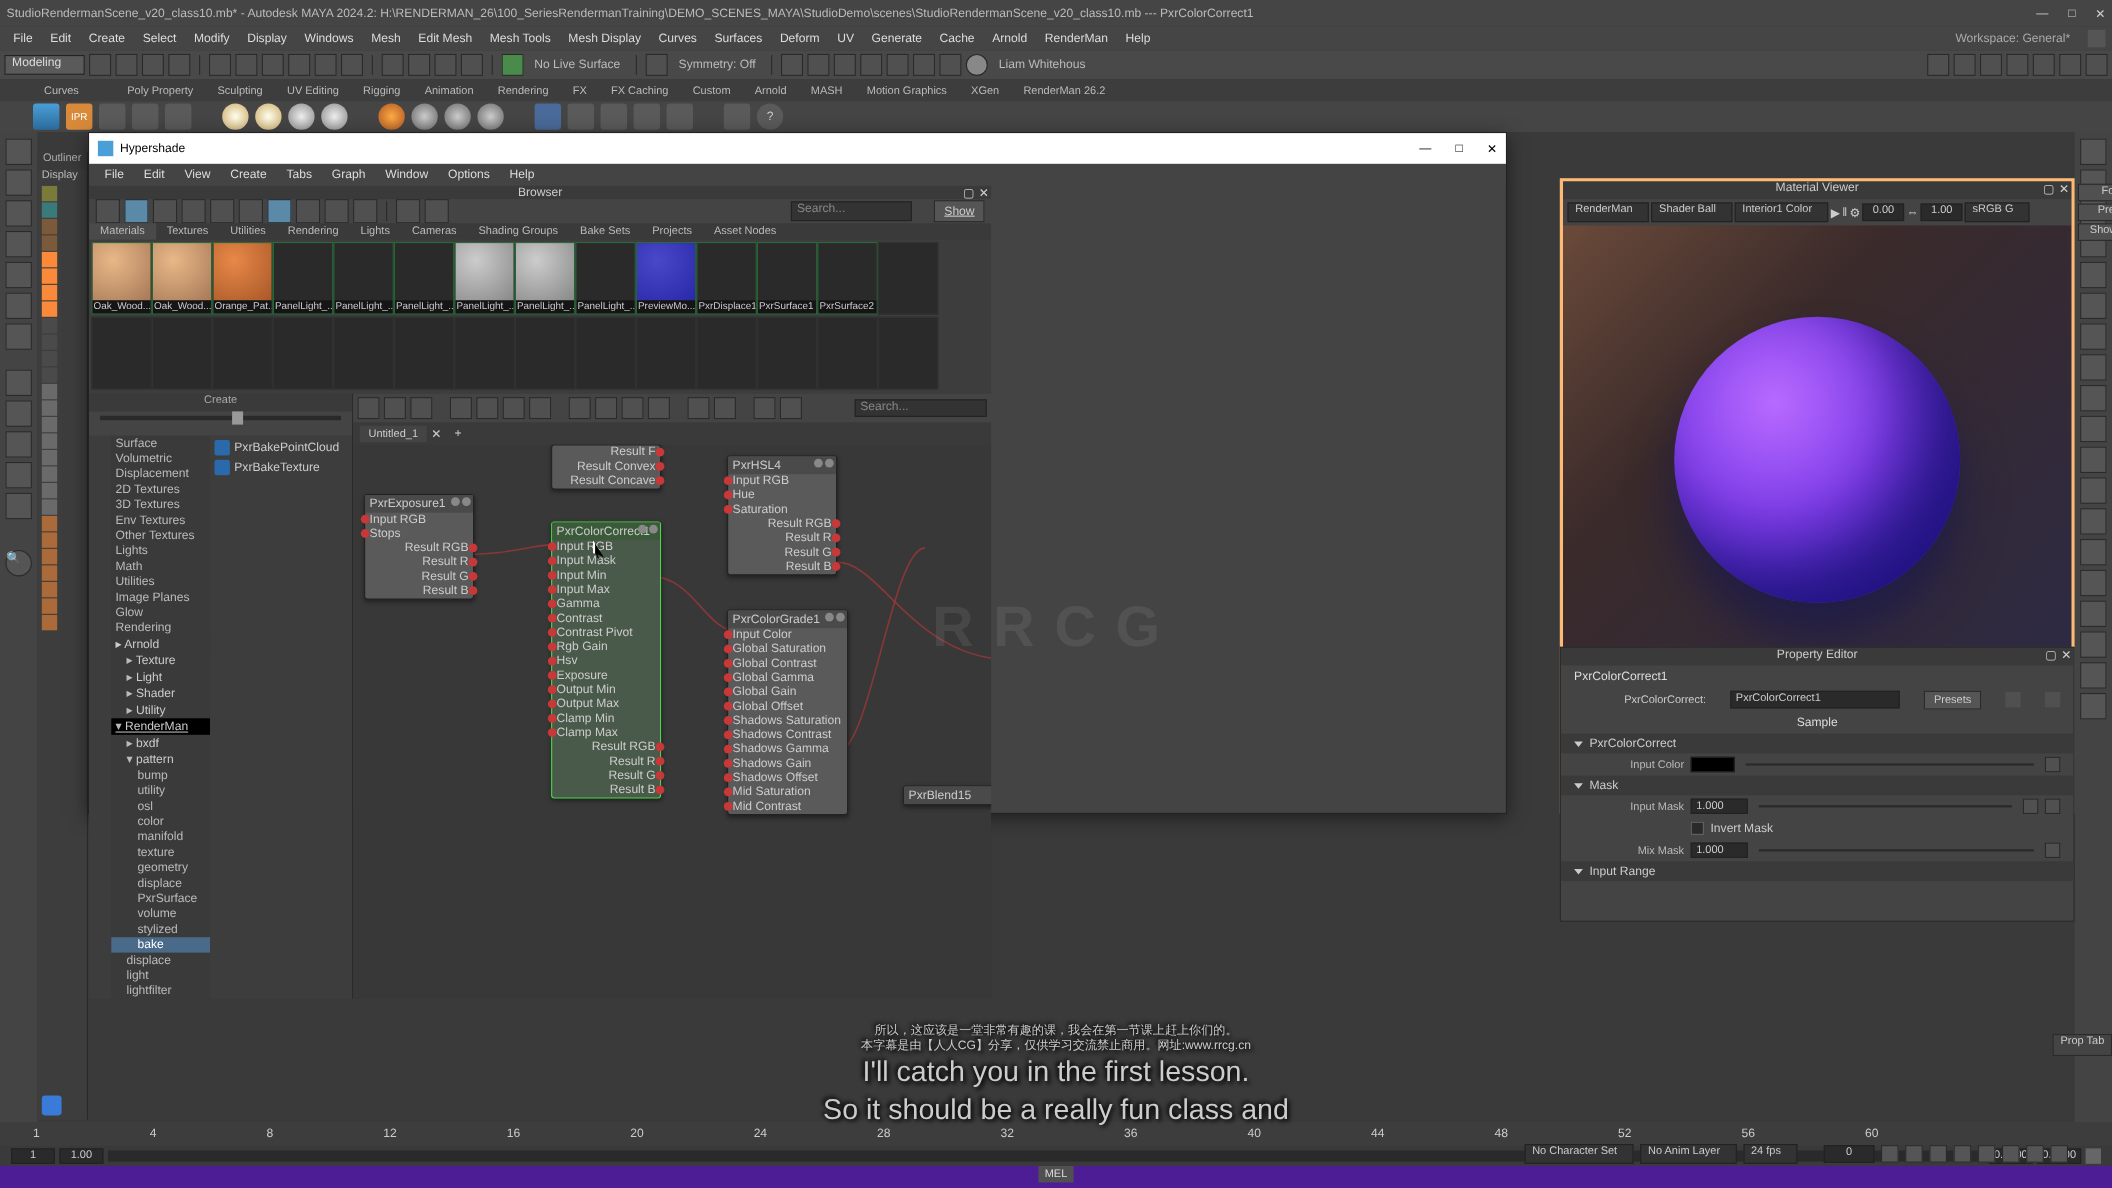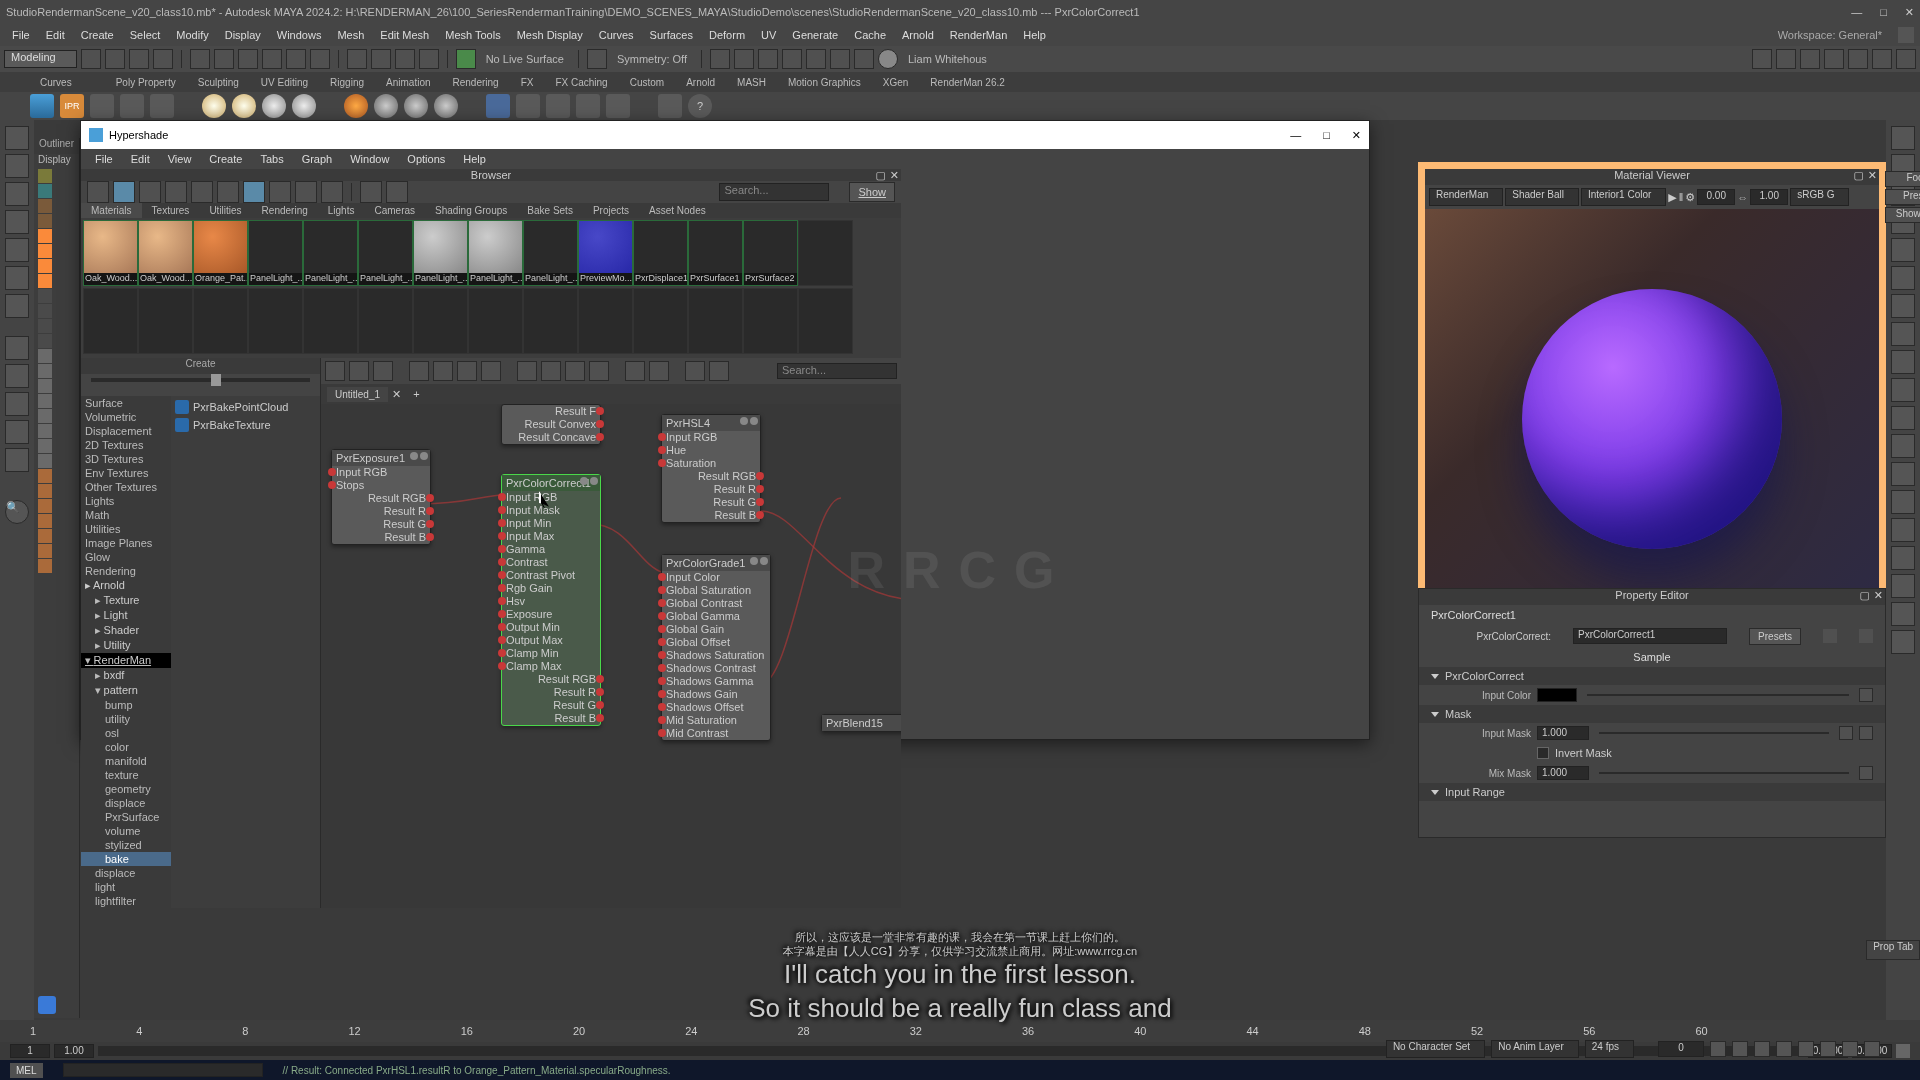--- a/index.html
+++ b/index.html
@@ -47,21 +47,21 @@
 .bg-cell { width:55px; height:66px; border:1px solid #2a6a3a; background:#2a2a2a; display:flex; flex-direction:column; overflow:hidden; }
 .bg-cell .thumb { flex:1; }
 .bg-cell .lbl { height:12px; background:#00000080; color:#ccc; font-size:9px; padding:0 1px; white-space:nowrap; overflow:hidden; }
 .bg-cell.empty { border:1px solid #333; }
 .hs-lower { flex:1; display:flex; }
 .create-panel { width:240px; background:#3d3d3d; display:flex; flex-direction:column; border-right:1px solid #2a2a2a; }
 .create-hdr { height:16px; background:#3a3a3a; text-align:center; color:#aaa; font-size:10px; position:relative; }
 .create-slider { height:22px; background:#444; padding:4px 10px; }
 .create-slider .track { height:4px; background:#2a2a2a; position:relative; }
 .create-slider .thumb0 { width:10px; height:12px; background:#999; position:relative; top:-4px; left:55%; }
-.create-body { flex:1; display:flex; overflow:hidden; }
+.create-body { flex:1; display:flex; overflow:hidden;margin-left:20px; }
 .create-tree { width:90px; background:#3a3a3a; overflow:hidden; font-size:10px; }
 .create-tree .it { padding:1px 4px; color:#bbb; white-space:nowrap; }
 .create-tree .it.sel { background:#4a6a8a; color:#fff; }
 .create-tree .it.ind1 { padding-left:14px; }
 .create-tree .it.ind2 { padding-left:24px; }
 .create-list { flex:1; background:#3d3d3d; padding:2px; }
 .create-list .li { display:flex; align-items:center; gap:4px; padding:2px; }
 .create-list .li .dot { width:14px; height:14px; background:#2a6aaa; border-radius:2px; }
 .bins { flex:1; display:flex; flex-direction:column; }
 .bins-tools { height:26px; background:#444; display:flex; align-items:center; padding:0 4px; gap:4px; }
@@ -76,21 +76,21 @@
 .node.sel .nhdr { background:#3a5a3a; }
 .node .nhdr .dots { position:absolute; right:2px; top:2px; display:flex; gap:2px; }
 .node .nhdr .dots i { width:8px; height:8px; background:#888; border-radius:4px; display:block; }
 .node .attr { display:flex; align-items:flex-start; height:13px; padding:0 4px; font-size:9px; position:relative; }
 .node .attr.out { justify-content:flex-end; }
 .node .port { width:8px; height:8px; border-radius:4px; background:#c83838; position:absolute; top:2px; }
 .node .port.l { left:-4px; }
 .node .port.r { right:-4px; }
 .svgwires { position:absolute; left:0; top:0; width:100%; height:100%; pointer-events:none; }
 .svgwires path { stroke:#a83838; stroke-width:1.5; fill:none; opacity:.7; }
-.viewer { position:absolute; right:34px; top:42px; width:468px; height:578px; background:#3d3d3d; border:7px solid #fdba74; display:flex; flex-direction:column; }
+.viewer { position:absolute; right:34px; top:42px; width:468px; height:578px; background:#3d3d3d; border:3px solid #fdba74; display:flex; flex-direction:column; }
 .viewer .vhdr { height:16px; text-align:center; font-size:10px; color:#aaa; background:#3a3a3a; position:relative; }
 .viewer .vhdr .cls { position:absolute; right:2px; top:0; display:flex; gap:4px; }
 .viewer .vtool { height:24px; background:#444; display:flex; align-items:center; padding:0 4px; gap:2px; }
 .viewer .vtool .combo2 { height:18px; background:#333; border:1px solid #222; padding:0 14px 0 6px; color:#ccc; font-size:10px; }
 .viewer .vtool .n { width:38px; height:16px; background:#2a2a2a; border:1px solid #222; color:#ccc; font-size:10px; text-align:center; }
 .viewer .vimg { flex:1; background:linear-gradient(135deg,#6a4a3a 0%,#3a2a2a 30%,#2a2a4a 100%); position:relative; overflow:hidden; }
 .viewer .vimg .ball { position:absolute; left:50%; top:40%; transform:translate(-50%,-50%); width:260px; height:260px; border-radius:50%; background:radial-gradient(circle at 35% 30%,#b86aff 0%,#7a3ae8 45%,#3a2af0 100%); box-shadow:inset -40px -40px 60px rgba(0,0,60,.6),0 30px 40px rgba(20,20,80,.6); }
 .viewer .vimg .base { position:absolute; left:50%; top:74%; transform:translate(-50%,0); width:300px; height:80px; border-radius:50%/50%; background:radial-gradient(ellipse at 40% 30%,#4a6af0 0%,#2a3ad0 70%); box-shadow:inset -20px -20px 30px rgba(0,0,40,.7); }
 .viewer .vside { position:absolute; right:-78px; top:0; width:74px; display:flex; flex-direction:column; gap:2px; padding:2px; }
 .viewer .vside .btn2 { height:16px; background:#505050; border:1px solid #2a2a2a; color:#ccc; font-size:10px; text-align:center; }
@@ -113,21 +113,21 @@
 .prop-panel .field .sq { width:14px; height:14px; background:#505050; border:1px solid #2a2a2a; }
 .outliner { position:absolute; left:34px; top:18px; width:46px; height:calc(100% - 20px); background:#3d3d3d; border-right:1px solid #2a2a2a; }
 .outliner .ohdr { height:16px; text-align:center; font-size:10px; color:#aaa; background:#3a3a3a; }
 .outliner .dsp { height:14px; font-size:10px; color:#bbb; padding:0 4px; }
 .outliner .ic2 { width:14px; height:14px; margin:1px 4px; }
 .bottom { position:absolute; bottom:0; left:0; right:0; height:60px; background:#3a3a3a; display:flex; flex-direction:column; }
 .timerule { height:22px; background:#3d3d3d; display:flex; align-items:center; padding:0 30px; gap:100px; color:#888; font-size:10px; }
 .timeline { height:18px; background:#3a3a3a; display:flex; align-items:center; padding:0 10px; gap:4px; }
 .timeline .fr { width:40px; height:14px; background:#2a2a2a; border:1px solid #222; text-align:center; color:#ccc; font-size:10px; }
 .timeline .track2 { flex:1; height:10px; background:#2a2a2a; }
-.statusbar { height:20px; background:#0f172a; display:flex; align-items:center; padding:0 10px; gap:20px; }
+.statusbar { height:20px; background:#4c1d95; display:flex; align-items:center; padding:0 10px; gap:20px;flex-direction:column; }
 .statusbar .mel { padding:2px 6px; background:#505050; color:#ddd; font-size:10px; }
 .statusbar .msg { flex:1; color:#8a8; font-size:10px; }
 .playback { position:absolute; right:40px; bottom:22px; display:flex; gap:6px; align-items:center; }
 .playback .pb { width:16px; height:16px; background:#555; border:1px solid #2a2a2a; }
 .playback .f2 { width:46px; height:16px; background:#2a2a2a; border:1px solid #222; text-align:center; color:#ccc; font-size:10px; }
 .playback .combo3 { height:18px; background:#333; border:1px solid #222; padding:0 14px 0 6px; color:#ccc; font-size:10px; }
 .subtitle { position:absolute; left:0; right:0; bottom:54px; text-align:center; font-size:28px; color:#fff; text-shadow:2px 2px 4px #000,-2px -2px 4px #000; font-weight:500; pointer-events:none; line-height:1.3; }
 .subtitle .en { font-size:26px; }
 .wm { position:absolute; left:50%; top:50%; transform:translate(-50%,-50%); font-size:52px; color:rgba(255,255,255,.08); letter-spacing:18px; pointer-events:none; font-weight:700; }
 .propTab { position:absolute; right:0; bottom:60px; height:20px; background:#444; color:#ccc; font-size:10px; padding:0 6px; border:1px solid #2a2a2a; }

